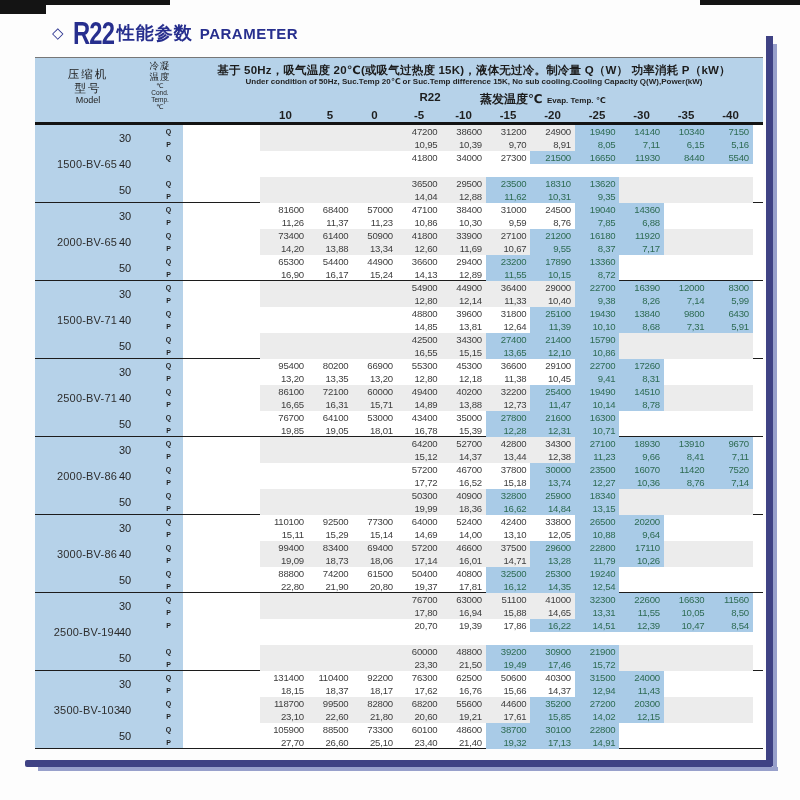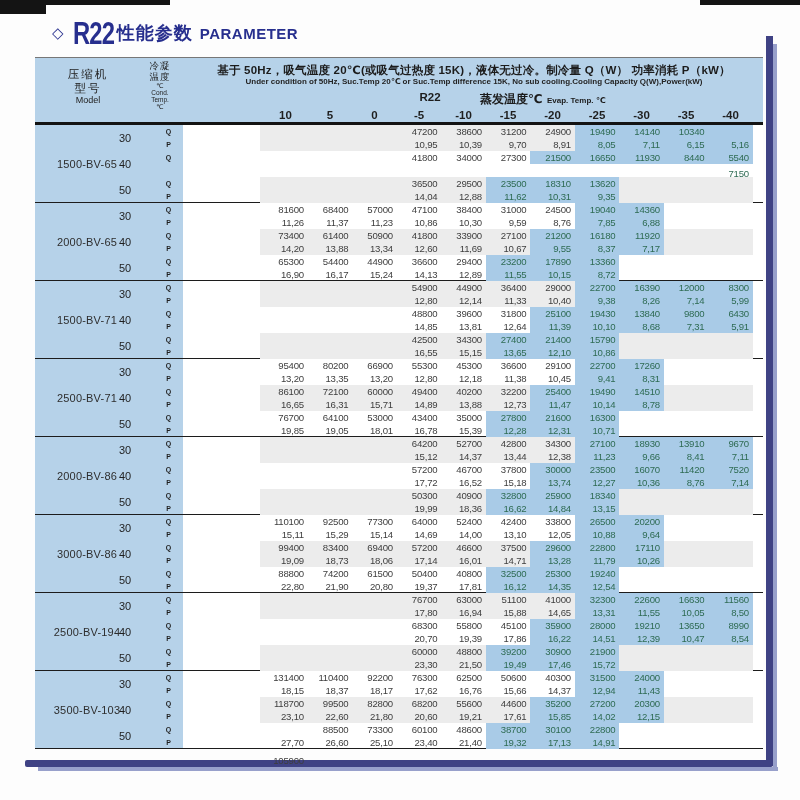--- a/index.html
+++ b/index.html
@@ -129,21 +129,21 @@
             <div class="band"></div>
             <div class="hl" style="left: 539.5px; width: 178px;"></div>
             <div class="qp-label">Q</div>
             <div class="cell" style="left: 361.5px;">47200</div>
             <div class="cell" style="left: 406px;">38600</div>
             <div class="cell" style="left: 450.5px;">31200</div>
             <div class="cell" style="left: 495px;">24900</div>
             <div class="cell green" style="left: 539.5px;">19490</div>
             <div class="cell green" style="left: 584px;">14140</div>
             <div class="cell green" style="left: 628.5px;">10340</div>
-            <div class="cell green" style="left: 673px; margin-top: 42px;">7150</div>
+            <div class="cell green" style="left: 673px;">7150</div>
           </div>
           <div class="vrow">
             <div class="band"></div>
             <div class="hl" style="left: 539.5px; width: 178px;"></div>
             <div class="qp-label">P</div>
             <div class="cell" style="left: 361.5px;">10,95</div>
             <div class="cell" style="left: 406px;">10,39</div>
             <div class="cell" style="left: 450.5px;">9,70</div>
             <div class="cell" style="left: 495px;">8,91</div>
             <div class="cell green" style="left: 539.5px;">8,05</div>
@@ -659,32 +659,20 @@
             <div class="cell green" style="left: 539.5px;">13,31</div>
             <div class="cell green" style="left: 584px;">11,55</div>
             <div class="cell green" style="left: 628.5px;">10,05</div>
             <div class="cell green" style="left: 673px;">8,50</div>
           </div>
         </div>
         <div class="pair">
           <div class="cond-label">40</div>
           <div class="vrow">
             <div class="hl" style="left: 495px; width: 222.5px;"></div>
-            <div class="qp-label">Q</div>
-            <div class="cell" style="left: 361.5px;">68300</div>
-            <div class="cell" style="left: 406px;">55800</div>
-            <div class="cell" style="left: 450.5px;">45100</div>
-            <div class="cell green" style="left: 495px;">35900</div>
-            <div class="cell green" style="left: 539.5px;">28000</div>
-            <div class="cell green" style="left: 584px;">19210</div>
-            <div class="cell green" style="left: 628.5px;">13650</div>
-            <div class="cell green" style="left: 673px;">8990</div>
-          </div>
-          <div class="vrow">
-            <div class="hl" style="left: 495px; width: 222.5px;"></div>
             <div class="qp-label">P</div>
             <div class="cell" style="left: 361.5px;">20,70</div>
             <div class="cell" style="left: 406px;">19,39</div>
             <div class="cell" style="left: 450.5px;">17,86</div>
             <div class="cell green" style="left: 495px;">16,22</div>
             <div class="cell green" style="left: 539.5px;">14,51</div>
             <div class="cell green" style="left: 584px;">12,39</div>
             <div class="cell green" style="left: 628.5px;">10,47</div>
             <div class="cell green" style="left: 673px;">8,54</div>
           </div>
@@ -774,21 +762,21 @@
             <div class="cell green" style="left: 495px;">15,85</div>
             <div class="cell green" style="left: 539.5px;">14,02</div>
             <div class="cell green" style="left: 584px;">12,15</div>
           </div>
         </div>
         <div class="pair">
           <div class="cond-label">50</div>
           <div class="vrow">
             <div class="hl" style="left: 450.5px; width: 133.5px;"></div>
             <div class="qp-label">Q</div>
-            <div class="cell" style="left: 228px; margin-top: 31px;">105900</div>
+            <div class="cell" style="left: 228px;">105900</div>
             <div class="cell" style="left: 272.5px;">88500</div>
             <div class="cell" style="left: 317px;">73300</div>
             <div class="cell" style="left: 361.5px;">60100</div>
             <div class="cell" style="left: 406px;">48600</div>
             <div class="cell green" style="left: 450.5px;">38700</div>
             <div class="cell green" style="left: 495px;">30100</div>
             <div class="cell green" style="left: 539.5px;">22800</div>
           </div>
           <div class="vrow">
             <div class="hl" style="left: 450.5px; width: 133.5px;"></div>

